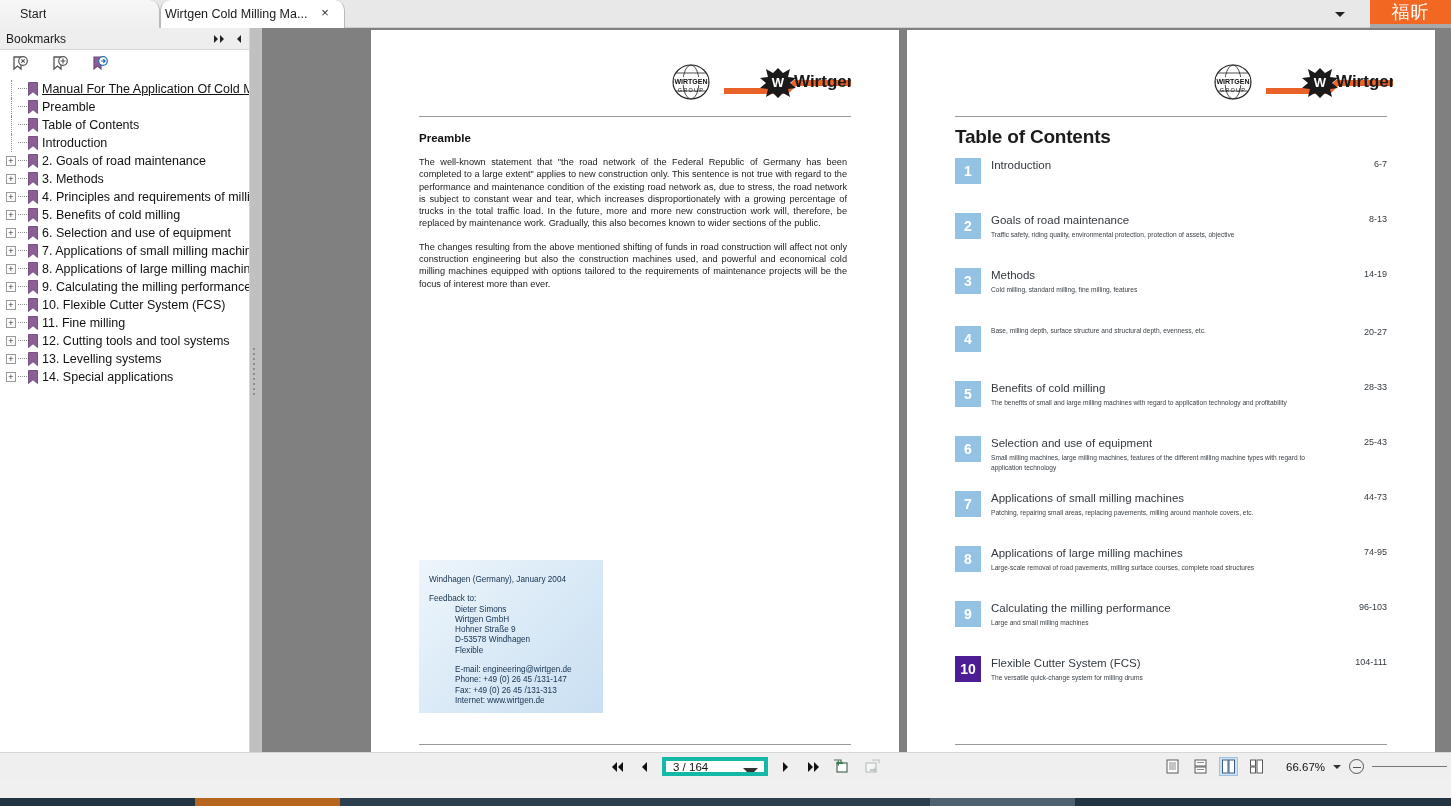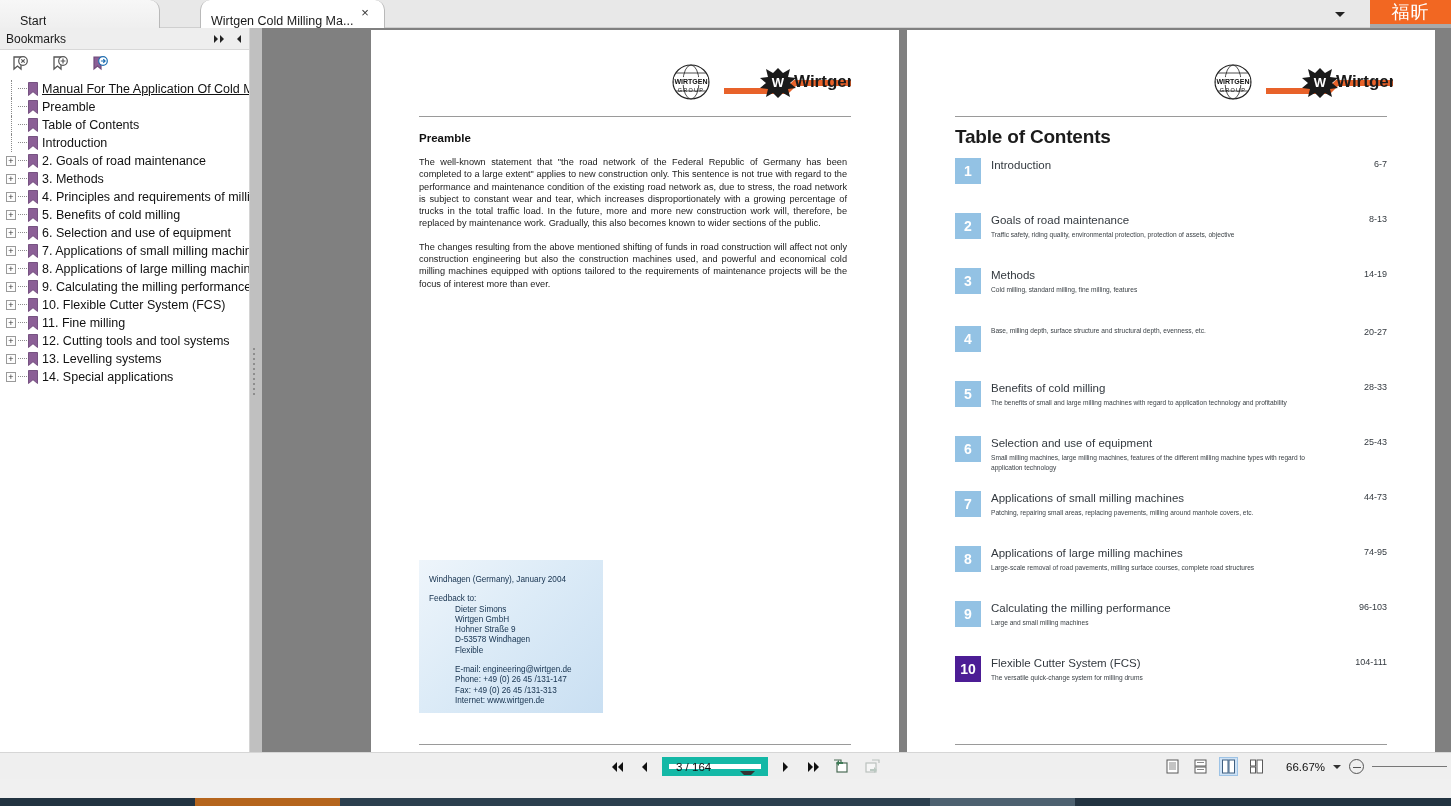--- a/index.html
+++ b/index.html
@@ -12,31 +12,31 @@
   .app { position: relative; width: 1451px; height: 806px; }
 
   
   .tabbar {
     position: absolute; top: 0; left: 0; width: 1451px; height: 28px;
     background: #e8e8e8;
     border-bottom: 1px solid #cfcfcf;
   }
   .tab {
     position: absolute; top: 0; height: 28px;
-    display: flex; align-items: flex-end;
+    display: flex; align-items: center;
     font-size: 12.5px; color: #1a1a1a;
     background: #fafafa;
     border-right: 1px solid #b9b9b9;
   }
   .tab.t1 { left: 0; width: 160px; padding-left: 20px;
     background: linear-gradient(#f7f7f7,#efefef);
     border-radius: 0 10px 0 0; }
-  .tab.t2 { left: 160px; width: 185px; padding-left: 10px;
+  .tab.t2 { left: 160px; width: 185px; padding-left: 4px;
     background: #ffffff; border-radius: 10px 10px 0 0;
-    border-left: 1px solid #b9b9b9; margin-left: 40px; }
+    border-left: 1px solid #b9b9b9; }
   .tab-label { white-space: nowrap; overflow: hidden; }
   .tab-close {
     position: absolute; right: 12px; top: 6px;
     width: 14px; height: 14px; line-height: 14px; text-align: center;
     font-size: 13px; color: #333; cursor: pointer;
   }
   .tabbar-right {
     position: absolute; right: 81px; top: 0; width: 60px; height: 28px;
     display: flex; align-items: center; justify-content: center;
   }
@@ -225,21 +225,21 @@
   .nav-group {
     position: absolute; left: 608px; top: 0; height: 27px;
     display: flex; align-items: center; gap: 9px;
   }
   .nav-btn {
     width: 18px; height: 20px; display: flex; align-items: center;
     justify-content: center; cursor: pointer;
   }
   .pagebox {
     width: 106px; height: 19px; background: #fff;
-    border: 7px solid #14b8a6; display: flex; align-items: center;
+    border: 4px solid #14b8a6; display: flex; align-items: center;
     position: relative; cursor: text;
   }
   .pagebox span { font-size: 11.5px; color: #111; padding-left: 7px; }
   .pagebox .dd {
     position: absolute; right: 6px; top: 7px;
     width: 0; height: 0; border-left: 4px solid transparent;
     border-right: 4px solid transparent; border-top: 4px solid #333;
   }
   .tool-btn { width: 22px; height: 20px; cursor: pointer; }
 

